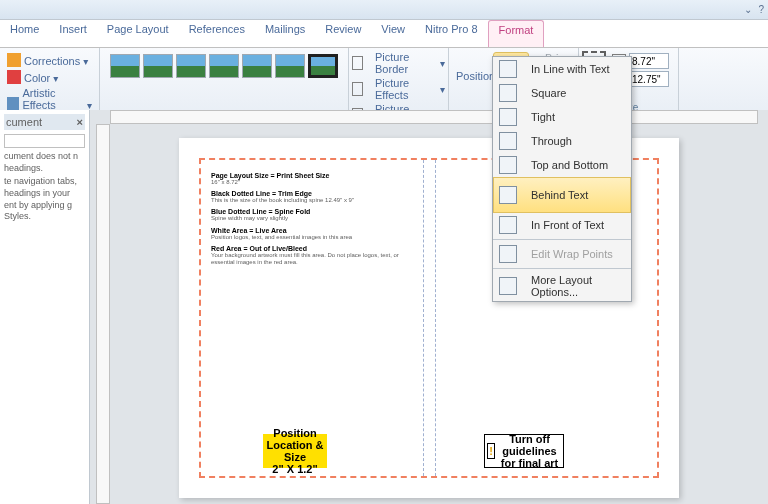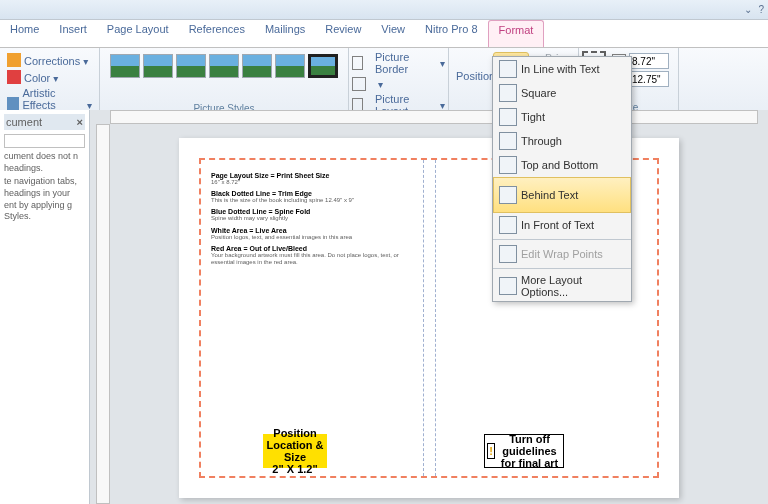--- a/index.html
+++ b/index.html
@@ -53,21 +53,21 @@
 .back h6{font-size:7px;font-weight:bold;margin-top:4px}
 .back p{font-size:6px;color:#606060;line-height:1.2}
 .front h3{font-size:14px;font-weight:bold;margin-top:6px}
 .front h4{font-size:11px}
 .front .sub{font-size:8px;color:#606060;margin-bottom:6px}
 .front .spec{font-size:9px;font-weight:bold;margin-top:4px}
 .barcode{position:absolute;bottom:8px;left:28%;width:64px;height:34px;background:#ffe000;font-size:7px;font-weight:bold;display:flex;flex-direction:column;justify-content:center;align-items:center;text-align:center}
 .turnoff{position:absolute;bottom:8px;left:22%;width:80px;height:34px;border:1px solid #000;font-size:7px;display:flex;align-items:center;gap:3px;padding:2px}
 .turnoff .tri{width:16px;height:16px;border:1px solid #000;display:flex;align-items:center;justify-content:center;color:#e0a000;font-weight:bold}
 .dropdown{position:absolute;top:56px;left:492px;width:140px;background:#f4f4f4;border:1px solid #a0a8b0;box-shadow:2px 2px 6px rgba(0,0,0,.25);z-index:100}
-.dd-item{display:flex;align-items:center;gap:4px;padding:3px 6px;font-size:11px;color:#303030;cursor:pointer}
+.dd-item{display:flex;align-items:center;gap:14px;padding:3px 6px;font-size:11px;color:#303030;cursor:pointer}
 .dd-item:hover,.dd-item.sel{background:linear-gradient(#fff0c0,#ffe080);border:1px solid #e0c060;padding:8px 5px}
 .dd-item.dis{color:#a0a0a0}
 .dd-sep{height:1px;background:#c0c8d0;margin:2px 0}
 .dd-ico{width:18px;height:18px;border:1px solid #8090a0;background:#f0f4f8;display:inline-block;flex-shrink:0}
 </style>
 </head>
 <body>
 
 <div class="titlebar">
   <span>⌄</span>
@@ -98,25 +98,24 @@
   <div class="group styles">
     <div class="thumbs">
       <div class="thumb"></div>
       <div class="thumb"></div>
       <div class="thumb"></div>
       <div class="thumb"></div>
       <div class="thumb"></div>
       <div class="thumb"></div>
       <div class="thumb dark"></div>
     </div>
-    <div class="group-label">Picture Styles</div>
   </div>
   <div class="group border-group">
     <div class="bg-item"><span class="ico"></span><span>Picture Border</span> ▾</div>
-    <div class="bg-item"><span class="ico"></span> ▾</div>
+    <div class="bg-item"><span class="ico"></span><span>Picture Effects</span> ▾</div>
     <div class="bg-item"><span class="ico"></span><span>Picture Layout</span> ▾</div>
   </div>
   <div class="group arrange">
     <div class="arrange-content">
       <div class="bigbtn">
           <div class="bico"></div>
           <span>Position</span>
         </div>
       <div class="bigbtn hot">
           <div class="bico"></div>

